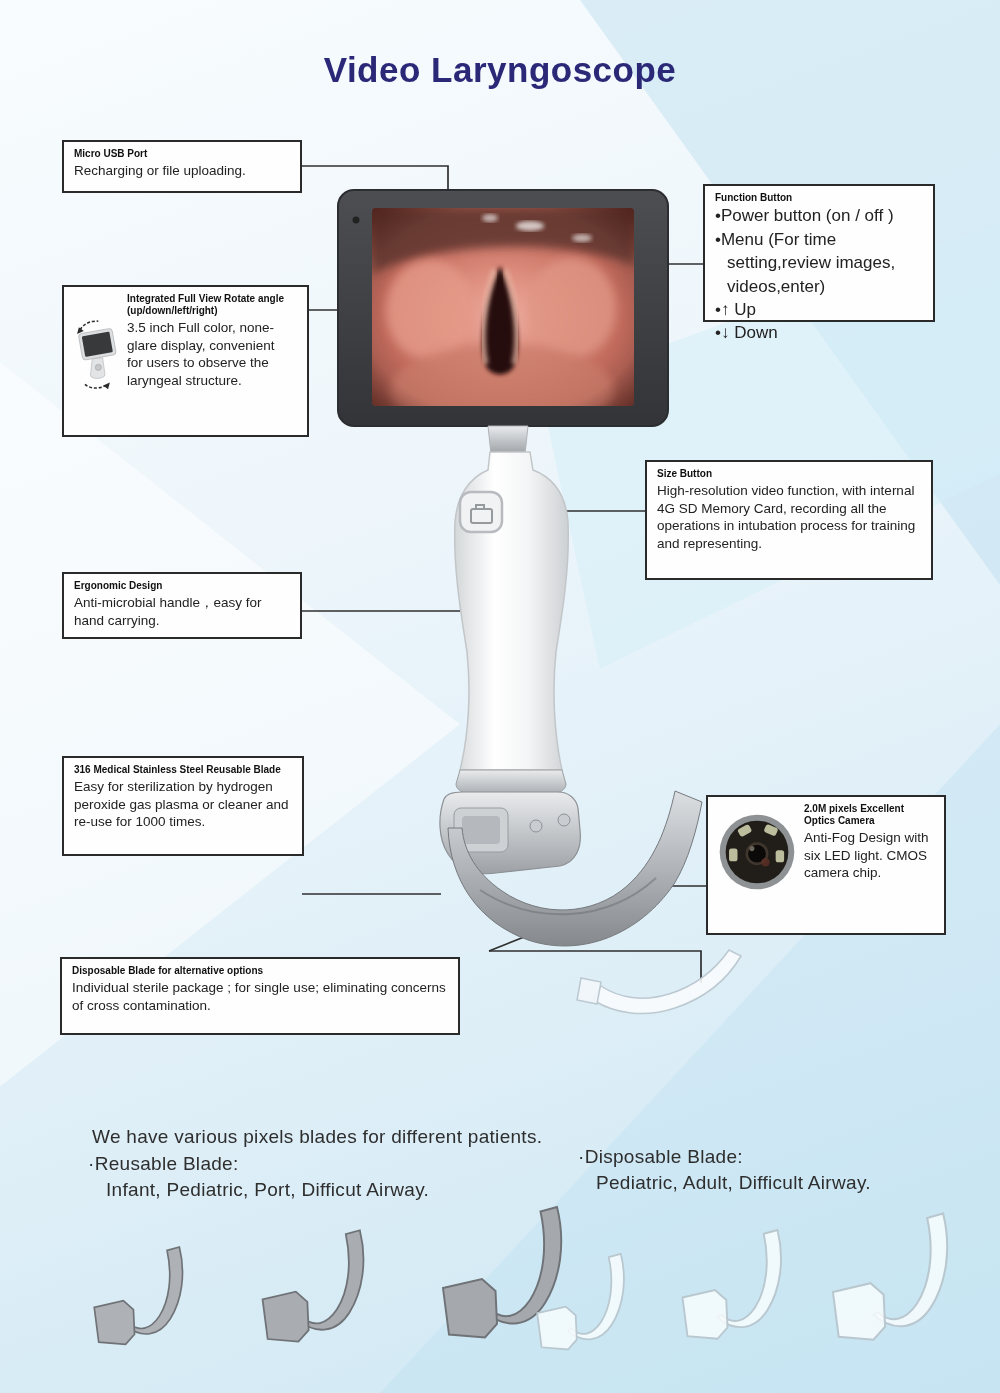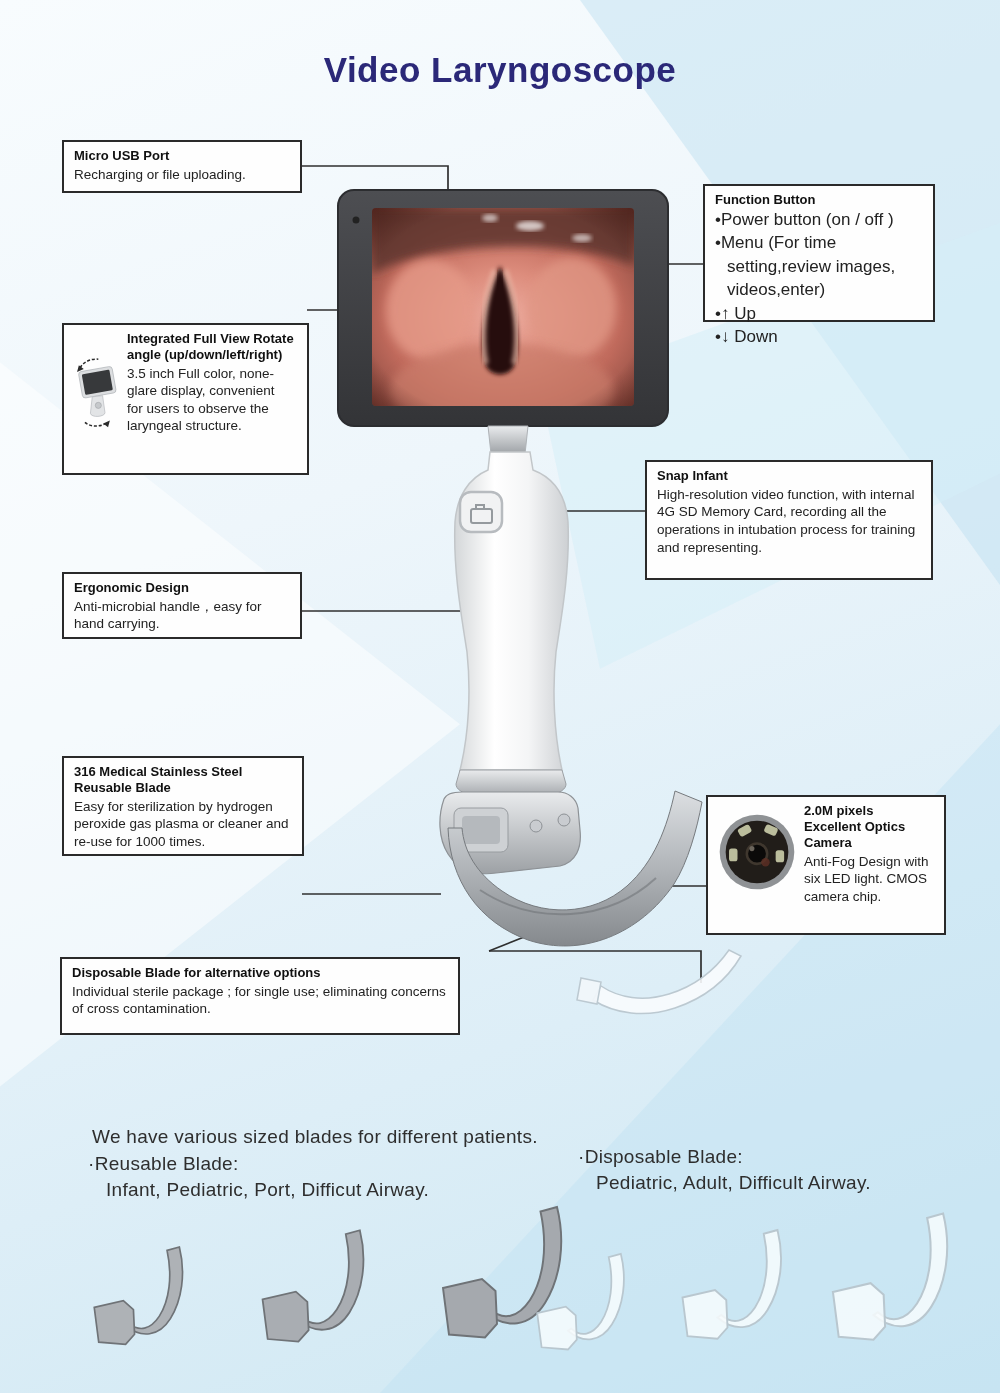--- a/index.html
+++ b/index.html
@@ -10,28 +10,28 @@
   #bg1{clip-path:polygon(58% 0,100% 0,100% 42%);background:rgba(186,222,240,.45);}
   #bg2{clip-path:polygon(0 26%,46% 52%,0 78%);background:rgba(255,255,255,.5);}
   #bg3{clip-path:polygon(100% 52%,100% 100%,38% 100%);background:rgba(189,226,243,.4);}
   #bg4{clip-path:polygon(54% 28%,100% 16%,100% 34%,60% 48%);background:rgba(214,238,248,.55);}
 
   .abs{position:absolute;}
   #main-title{top:50px;left:0;width:1000px;text-align:center;font-size:35px;font-weight:bold;
     color:#2b2878;letter-spacing:.5px;}
   .callout{position:absolute;background:#fefefe;border:2px solid #2a2a2a;padding:6px 10px;
     box-sizing:border-box;}
-  .co-title{font-weight:bold;font-size:13px;color:#101010;line-height:1.22;}
+  .co-title{font-weight:bold;font-size:10px;color:#101010;line-height:1.22;}
   .co-body{font-size:13.5px;color:#222;line-height:1.3;margin-top:2px;}
   .fn-item{font-size:17px;color:#222;line-height:1.38;padding-left:12px;text-indent:-12px;}
   .co-flex{display:flex;gap:8px;align-items:flex-start;}
 
   #co-micro{left:62px;top:140px;width:240px;height:53px;}
   #co-func{left:703px;top:184px;width:232px;height:138px;}
-  #co-integrated{left:62px;top:285px;width:247px;height:152px;margin-top:38px;}
+  #co-integrated{left:62px;top:285px;width:247px;height:152px;}
   #co-snap{left:645px;top:460px;width:288px;height:120px;}
   #co-ergo{left:62px;top:572px;width:240px;height:67px;}
   #co-steel{left:62px;top:756px;width:242px;height:100px;}
   #co-camera{left:706px;top:795px;width:240px;height:140px;}
   #co-disposable{left:60px;top:957px;width:400px;height:78px;}
 
   #blade-heading{left:88px;top:1074px;font-size:34px;font-weight:bold;color:#2b2878;}
   .bs-text{position:absolute;font-size:19px;color:#2e2e2e;letter-spacing:.3px;}
   #bs-intro{left:92px;top:1126px;}
   #bs-reusable{left:88px;top:1153px;}
@@ -180,21 +180,21 @@
       <path d="M18,112 C26,119 40,120 52,114" stroke="#2b2b2b" stroke-width="2.5" stroke-dasharray="5,3" fill="none"></path>
       <path d="M59,109 l-3,11 -8,-6 z" fill="#2b2b2b"></path>
     </svg>
     <div>
       <div class="co-title" style="width:170px">Integrated Full View Rotate angle (up/down/left/right)</div>
       <div class="co-body" style="width:165px">3.5 inch Full color, none-glare display, convenient for users to observe the laryngeal structure.</div>
     </div>
   </div>
 
   <div class="callout" id="co-snap">
-    <div class="co-title">Snap Infant</div>
+    <div class="co-title">Size Button</div>
     <div class="co-body">High-resolution video function, with internal 4G SD Memory Card, recording all the operations in intubation process for training and representing.</div>
   </div>
 
   <div class="callout" id="co-ergo">
     <div class="co-title">Ergonomic Design</div>
     <div class="co-body">Anti-microbial handle，easy for hand carrying.</div>
   </div>
 
   <div class="callout" id="co-steel">
     <div class="co-title">316 Medical Stainless Steel Reusable Blade</div>
@@ -224,21 +224,21 @@
   <div class="callout" id="co-disposable">
     <div class="co-title">Disposable Blade for alternative options</div>
     <div class="co-body">Individual sterile package ; for single use; eliminating concerns of cross contamination.</div>
   </div>
 
   <svg class="abs" style="left:575px;top:942px" width="200" height="95" viewBox="0 0 200 95">
     <path d="M18,58 C40,72 70,76 100,66 C130,56 152,38 166,14 L154,8 C140,28 120,44 94,52 C68,60 44,56 26,44 Z" fill="rgba(248,251,253,0.9)" stroke="#bcc9d1" stroke-width="1.5"></path>
     <path d="M6,36 L26,40 L22,62 L2,58 Z" fill="rgba(240,246,250,0.95)" stroke="#bcc9d1" stroke-width="1.5"></path>
   </svg>
 
-  <div class="bs-text" id="bs-intro">We have various sized blades for different patients.</div>
+  <div class="bs-text" id="bs-intro">We have various pixels blades for different patients.</div>
   <div class="bs-text" id="bs-reusable">·Reusable Blade:</div>
   <div class="bs-text" id="bs-reusable-sizes">Infant, Pediatric, Port, Difficut Airway.</div>
   <div class="bs-text" id="bs-disposable">·Disposable Blade:</div>
   <div class="bs-text" id="bs-disposable-sizes">Pediatric, Adult, Difficult Airway.</div>
 
   <svg class="abs" style="left:40px;top:1190px" width="940" height="200" viewBox="0 0 940 200">
     <defs>
       <g id="hookblade">
         <path d="M30,78 C44,90 60,88 70,72 C80,56 84,32 78,8 L67,11 C72,34 69,56 60,70 C52,82 42,84 33,76 Z"></path>
         <path d="M2,62 L28,56 L37,64 L38,86 L30,95 L6,93 Z"></path>

